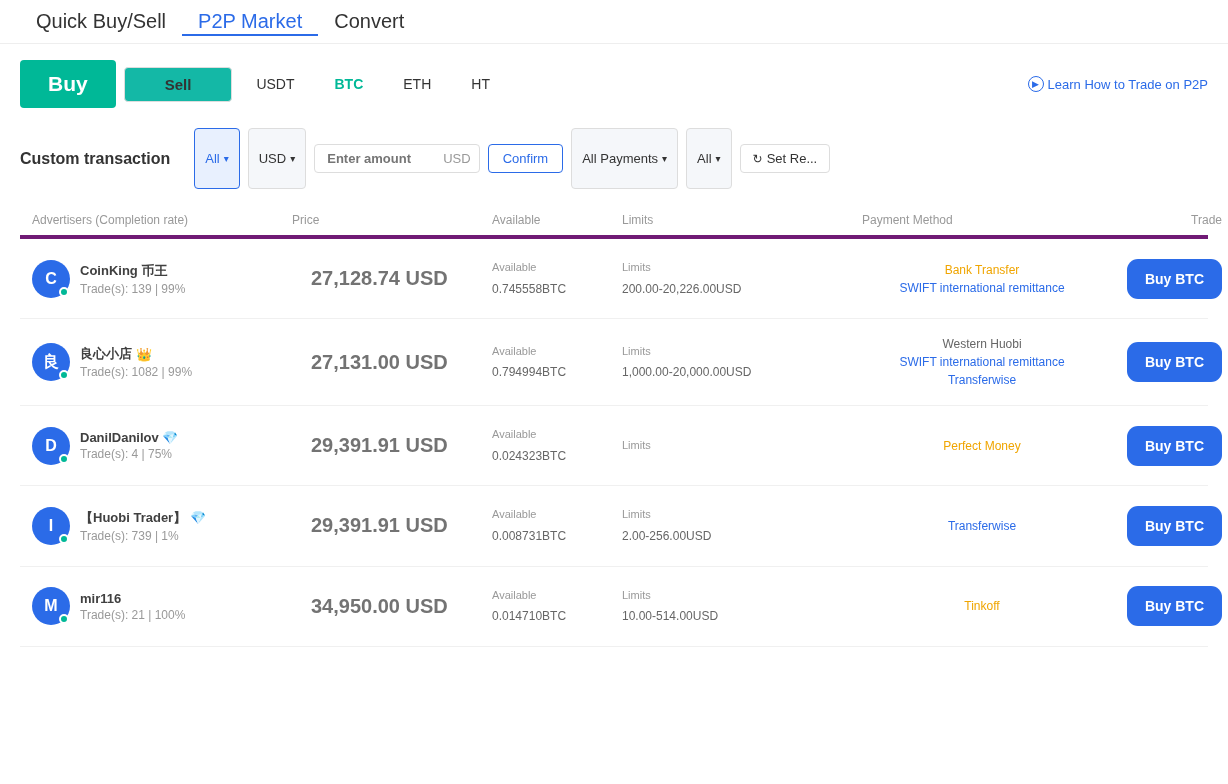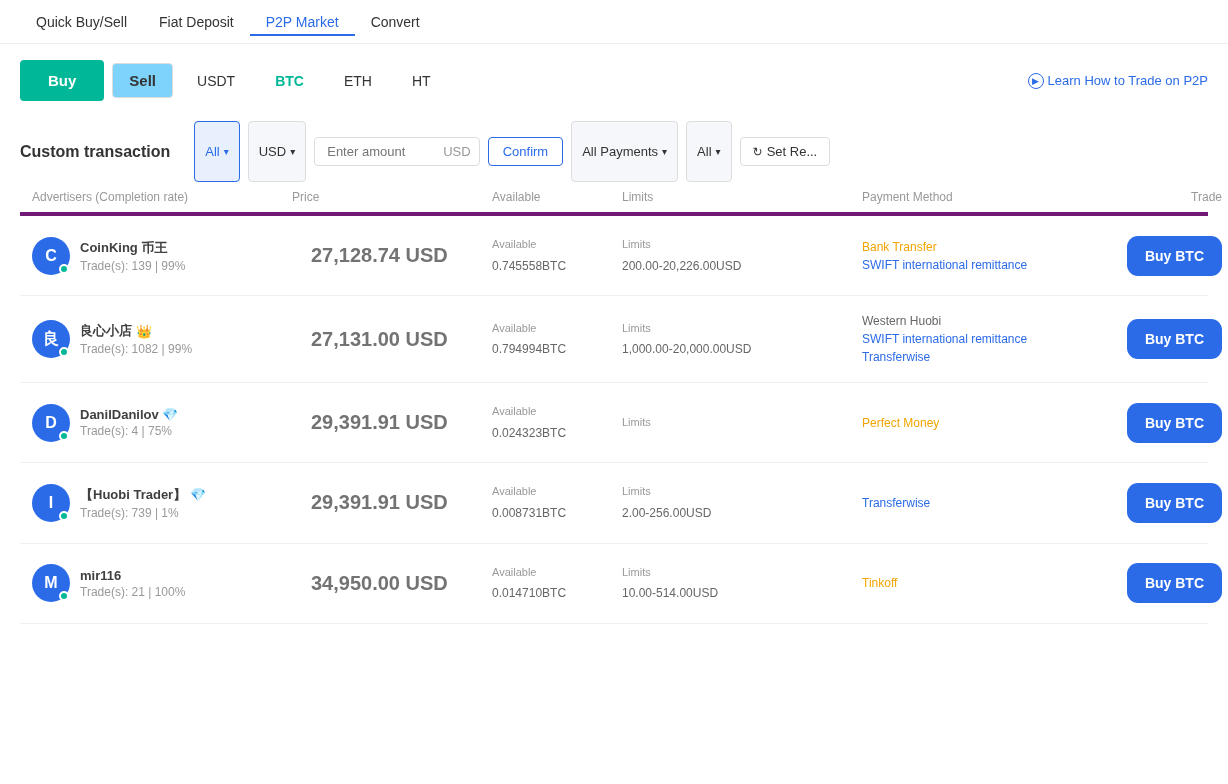--- a/index.html
+++ b/index.html
@@ -1,76 +1,75 @@
 <!DOCTYPE html>
 <html><head>
   <meta charset="utf-8">
   <style>
     * { box-sizing: border-box; margin: 0; padding: 0; }
     body { font-family: -apple-system, BlinkMacSystemFont, 'Segoe UI', sans-serif; font-size: 13px; color: #333; background: #fff; }
 
     .top-nav { display: flex; align-items: center; padding: 0 20px; border-bottom: 1px solid #eee; height: 44px; }
-    .top-nav-item { padding: 0 16px; height: 28px; display: flex; align-items: center; cursor: pointer; color: #333; font-size: 14px; position: relative; }
+    .top-nav-item { padding: 0 16px; height: 28px; display: flex; align-items: center; cursor: pointer; color: #333; font-size: 20px; position: relative; }
     .top-nav-item.active { color: #2b6be8; }
     .top-nav-item.active::after { content: ''; position: absolute; bottom: 0; left: 0; right: 0; height: 2px; background: #2b6be8; }
 
     .content { padding: 16px 20px; }
 
     .action-row { display: flex; align-items: center; margin-bottom: 20px; gap: 8px; }
-    .btn-buy { background: #00b897; color: #fff; border: none; border-radius: 4px; padding: 12px 28px; font-size: 15px; font-weight: 600; cursor: pointer; }
-    .btn-sell { background: #7dd3fc; color: #333; border: 1px solid #ddd; border-radius: 4px; padding: 8px 16px; font-size: 15px; font-weight: 600; cursor: pointer; }
+    .btn-buy { background: #00b897; color: #fff; border: none; border-radius: 4px; padding: 12px 28px; font-size: 21px; font-weight: 600; cursor: pointer; }
+    .btn-sell { background: #14b8a6; color: #333; border: 1px solid #ddd; border-radius: 4px; padding: 8px 40px; font-size: 15px; font-weight: 600; cursor: pointer; }
     .coin-tab { padding: 8px 16px; font-size: 14px; cursor: pointer; color: #333; }
     .coin-tab.btc { color: #00b897; font-weight: 600; }
     .learn-link { margin-left: auto; color: #2b6be8; font-size: 13px; cursor: pointer; display: flex; align-items: center; gap: 4px; }
 
-    .filter-row { display: flex; align-items: center; margin-bottom: 0; gap: 8px; }
+    .filter-row { display: flex; align-items: center; margin-bottom: 16px; gap: 8px; }
     .filter-title { font-size: 16px; font-weight: 600; color: #333; margin-right: 16px; }
     .filter-select { border: 1px solid #ddd; border-radius: 4px; padding: 22px 10px; font-size: 13px; color: #333; cursor: pointer; display: flex; align-items: center; gap: 4px; background: #f5f7fa; }
     .filter-select.active { border: 1px solid #2b6be8; color: #2b6be8; background: #e8f0fe; }
     .amount-input-wrap { border: 1px solid #ddd; border-radius: 4px; display: flex; align-items: center; padding: 0 8px; background: #fff; }
-    .amount-input { border: none; outline: none; font-size: 13px; width: 120px; padding: 6px 4px; color: #999; }
+    .amount-input { border: none; outline: none; font-size: 13px; width: 120px; padding: 6px 4px; color: #999; font-weight: bold; }
     .amount-currency { color: #999; font-size: 13px; }
     .confirm-btn { background: #fff; border: 1px solid #2b6be8; color: #2b6be8; border-radius: 4px; padding: 6px 14px; cursor: pointer; font-size: 13px; }
     .set-re-btn { border: 1px solid #ddd; border-radius: 4px; padding: 6px 12px; cursor: pointer; font-size: 13px; color: #333; display: flex; align-items: center; gap: 4px; background: #fff; }
 
     .table-header { display: grid; grid-template-columns: 260px 200px 130px 240px 240px 120px; padding: 8px 12px; border-bottom: 4px solid #701a75; color: #999; font-size: 12px; }
     .table-row { display: grid; grid-template-columns: 260px 200px 130px 240px 240px 120px; padding: 18px 12px; border-bottom: 1px solid #f0f0f0; align-items: center; }
 
     .advertiser { display: flex; align-items: center; gap: 10px; }
     .avatar { width: 38px; height: 38px; border-radius: 50%; display: flex; align-items: center; justify-content: center; color: #fff; font-size: 16px; font-weight: 700; position: relative; flex-shrink: 0; }
     .avatar-online { width: 10px; height: 10px; background: #00b897; border-radius: 50%; position: absolute; bottom: 1px; right: 1px; border: 2px solid #fff; }
     .advertiser-name { font-size: 13px; font-weight: 600; color: #404040; display: flex; align-items: center; gap: 4px; }
     .advertiser-stats { font-size: 12px; color: #999; margin-top: 2px; }
 
     .price-cell { font-size: 20px; font-weight: 600; color: #737373; margin-left: 19px; }
 
     .avail-limits { font-size: 12px; color: #666; line-height: 1.8; }
     .avail-label { color: #999; font-size: 11px; }
 
-    .payment-methods { display: flex; flex-direction: column; gap: 4px; }
+    .payment-methods { display: flex; flex-direction: column; gap: 4px; text-align: center; }
     .payment-item { font-size: 12px; }
     .payment-item.orange { color: #f0a500; }
     .payment-item.blue { color: #2b6be8; }
     .payment-item.gray { color: #666; }
 
     .buy-btn { background: #2b6be8; color: #fff; border: none; border-radius: 11px; padding: 12px 18px; font-size: 14px; font-weight: 600; cursor: pointer; white-space: nowrap; }
 
     .chevron { font-size: 10px; }
     .crown-icon { font-size: 13px; }
     .diamond-icon { font-size: 13px; }
 
     .play-icon { width: 16px; height: 16px; border-radius: 50%; border: 1px solid #2b6be8; display: flex; align-items: center; justify-content: center; font-size: 9px; color: #2b6be8; }
     .spin-icon { display: inline-block; font-size: 12px; }
   </style>
 </head>
 <body>
 
 <div class="top-nav">
   <span class="top-nav-item">Quick Buy/Sell</span>
-  <span class="top-nav-item">Fiat Deposit</span>
   <span class="top-nav-item active">P2P Market</span>
   <span class="top-nav-item">Convert</span>
 </div>
 
 <div class="content">
 
   <div class="action-row">
     <button class="btn-buy">Buy</button>
     <button class="btn-sell">Sell</button>
     <span class="coin-tab">USDT</span>

